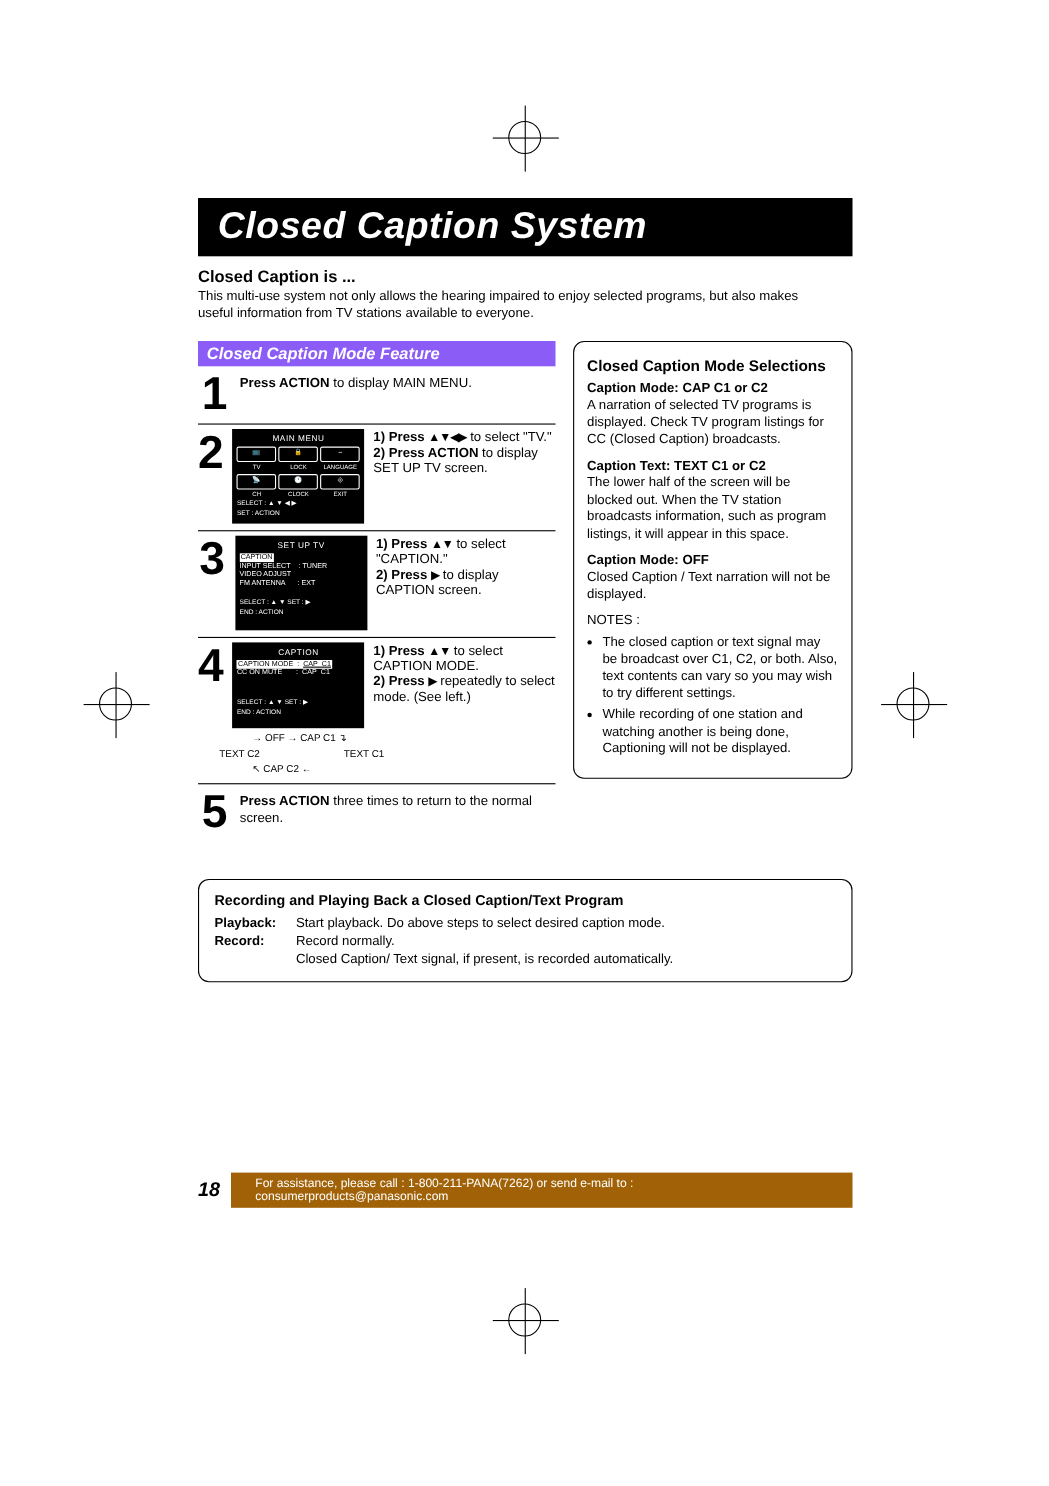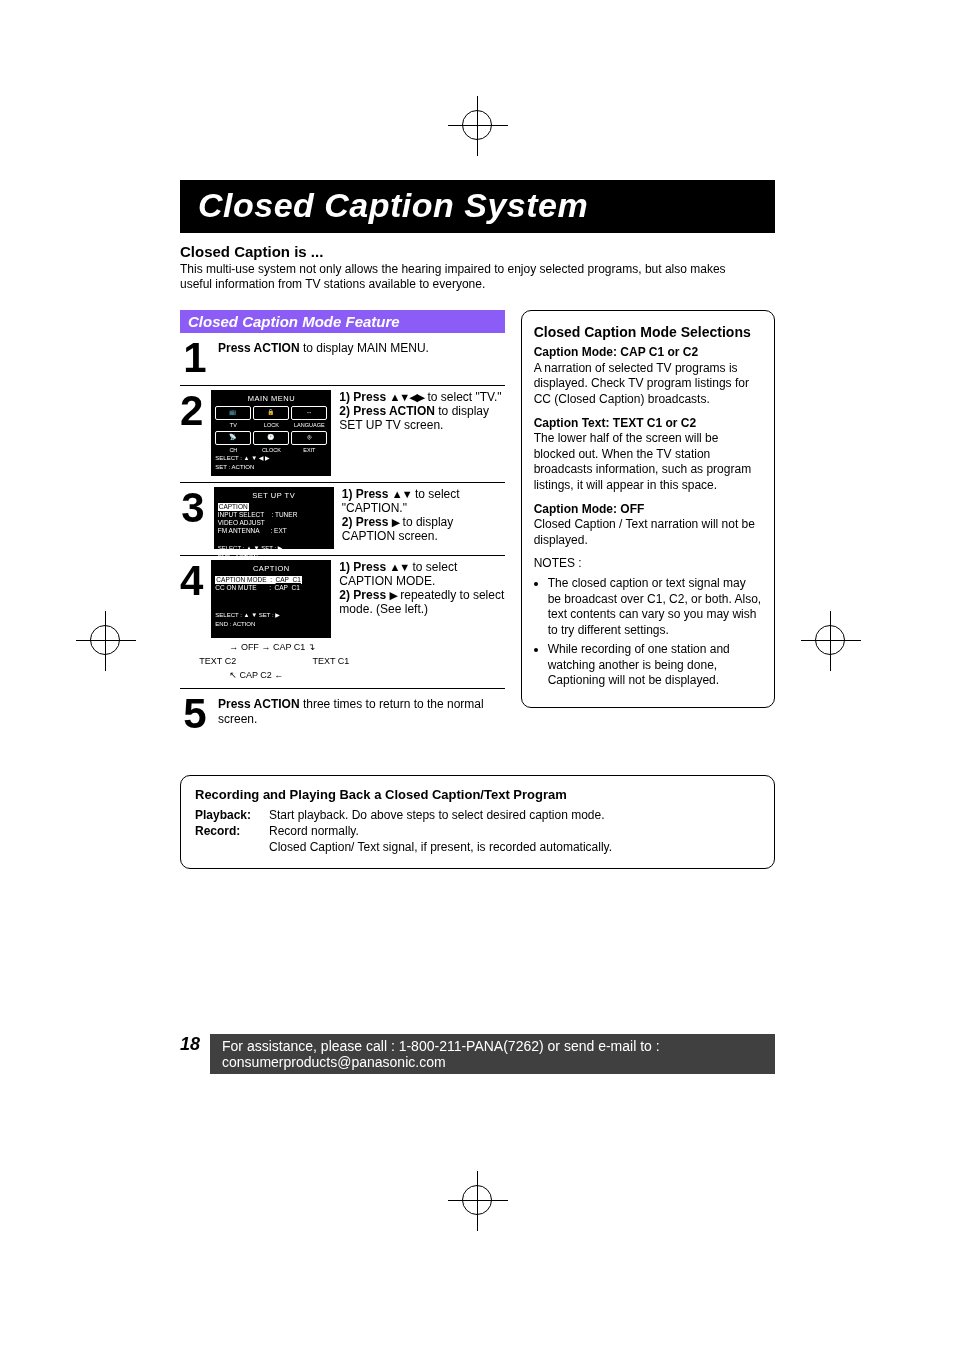--- a/index.html
+++ b/index.html
@@ -151,30 +151,30 @@
   .bb-row { display: flex; gap: 6px; }
   .bb-label { font-weight: bold; width: 68px; flex-shrink: 0; }
   .bb-text { flex: 1; }
 
   .footer {
     position: absolute;
     left: 0;
     bottom: -205px;
     width: 595px;
     display: flex;
-    align-items: flex-start;
+    align-items: center;
     gap: 10px;
   }
   .pagenum { font-size: 18px; font-weight: bold; font-style: italic; }
   .footbar {
     flex: 1;
-    background: #404040;
+    background: #a16207;
     color: #fff;
-    font-size: 14px;
-    padding: 4px 12px;
+    font-size: 11px;
+    padding: 4px 22px;
   }
 
   
   .crop { position: absolute; width: 60px; height: 60px; }
   .crop::before, .crop::after {
     content: '';
     position: absolute;
     background: #000;
   }
   .crop.circle {
@@ -252,21 +252,21 @@
           <div class="instr">
             <div><b>1)  Press </b><span class="arrow-icons">▲▼◀▶</span><span> to select "TV."</span></div>
             <div><b>2)  Press ACTION</b><span> to display SET UP TV screen.</span></div>
           </div>
         </div>
       </div>
 
       <div class="step sep">
         <div class="stepnum">3</div>
         <div class="step-row">
-          <div class="osd-box" style="height:62px;">
+          <div class="osd-box" style="height:86px;">
             <div class="osd-title">SET UP TV</div>
             <div class="osd-list">
               <div><span class="inv">CAPTION</span></div>
               <div>INPUT SELECT&nbsp;&nbsp;&nbsp;&nbsp;: TUNER</div>
               <div>VIDEO ADJUST</div>
               <div>FM ANTENNA&nbsp;&nbsp;&nbsp;&nbsp;&nbsp;&nbsp;: EXT</div>
             </div>
             <div class="osd-foot" style="margin-top:10px">SELECT : ▲ ▼          SET : ▶</div>
             <div class="osd-foot">END       : ACTION</div>
           </div>

